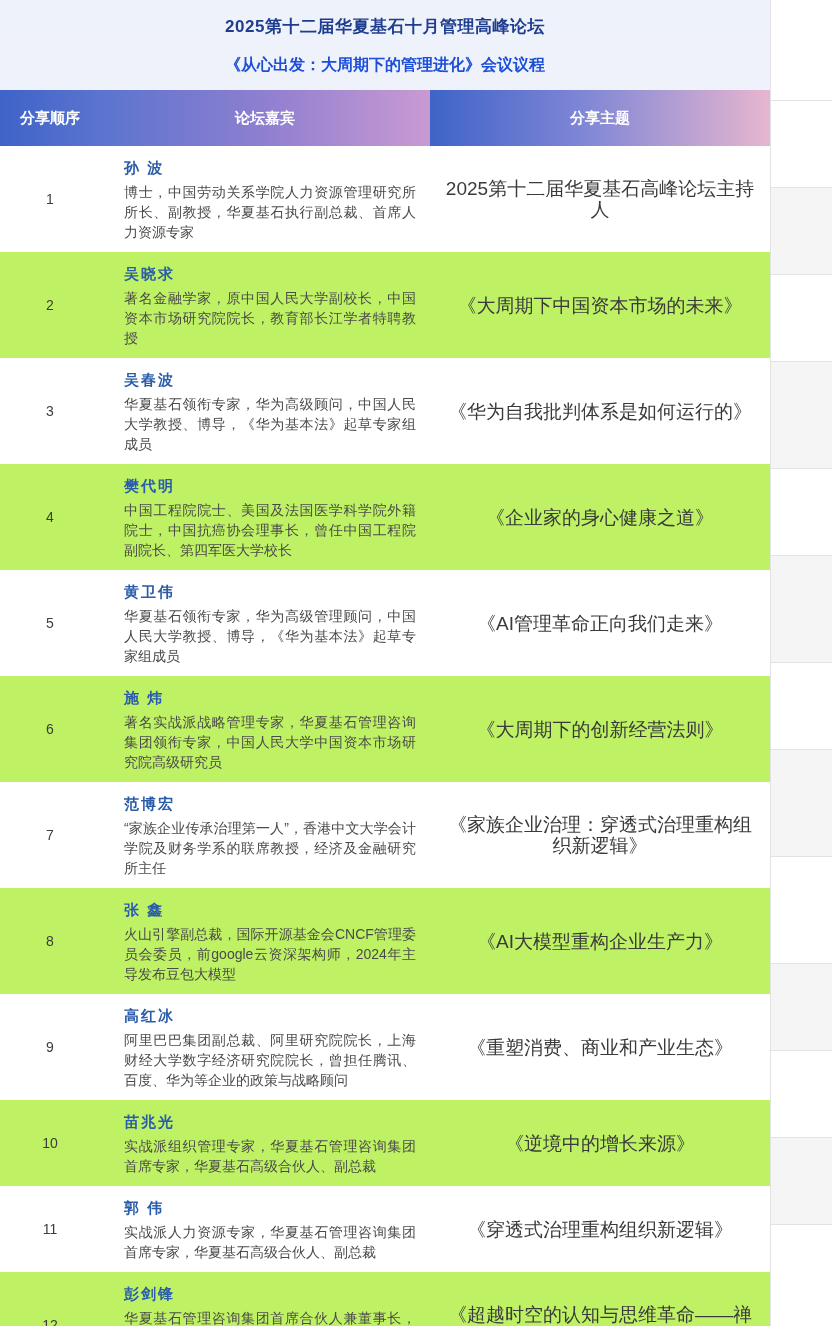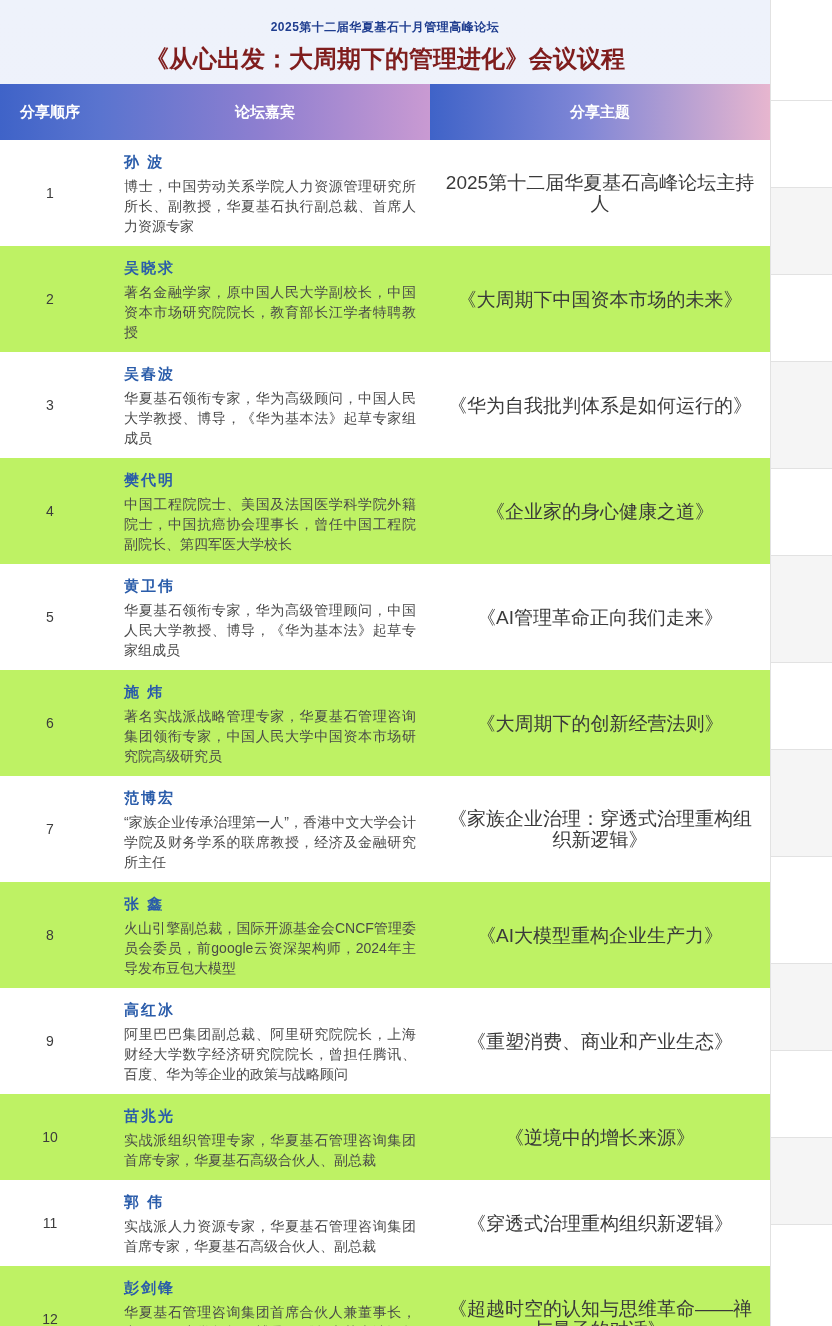--- a/index.html
+++ b/index.html
@@ -30,32 +30,32 @@
   }
   .content {
     position: relative;
     width: 770px;
   }
   .title-block {
     padding: 14px 20px 10px 20px;
     text-align: center;
   }
   .title-line1 {
-    font-size: 12px;
+    font-size: 17px;
     font-weight: bold;
     color: #1f3d8f;
     letter-spacing: 0.5px;
     line-height: 26px;
   }
   .title-line2 {
-    font-size: 24px;
-    font-weight: bold;
-    color: #7f1d1d;
+    font-size: 16px;
+    font-weight: bold;
+    color: #1d4ed8;
     line-height: 30px;
-    margin-top: 4px;
+    margin-top: 10px;
   }
   table.agenda {
     width: 770px;
     border-collapse: collapse;
     table-layout: fixed;
   }
   table.agenda col.c1 { width: 100px; }
   table.agenda col.c2 { width: 330px; }
   table.agenda col.c3 { width: 340px; }
 

